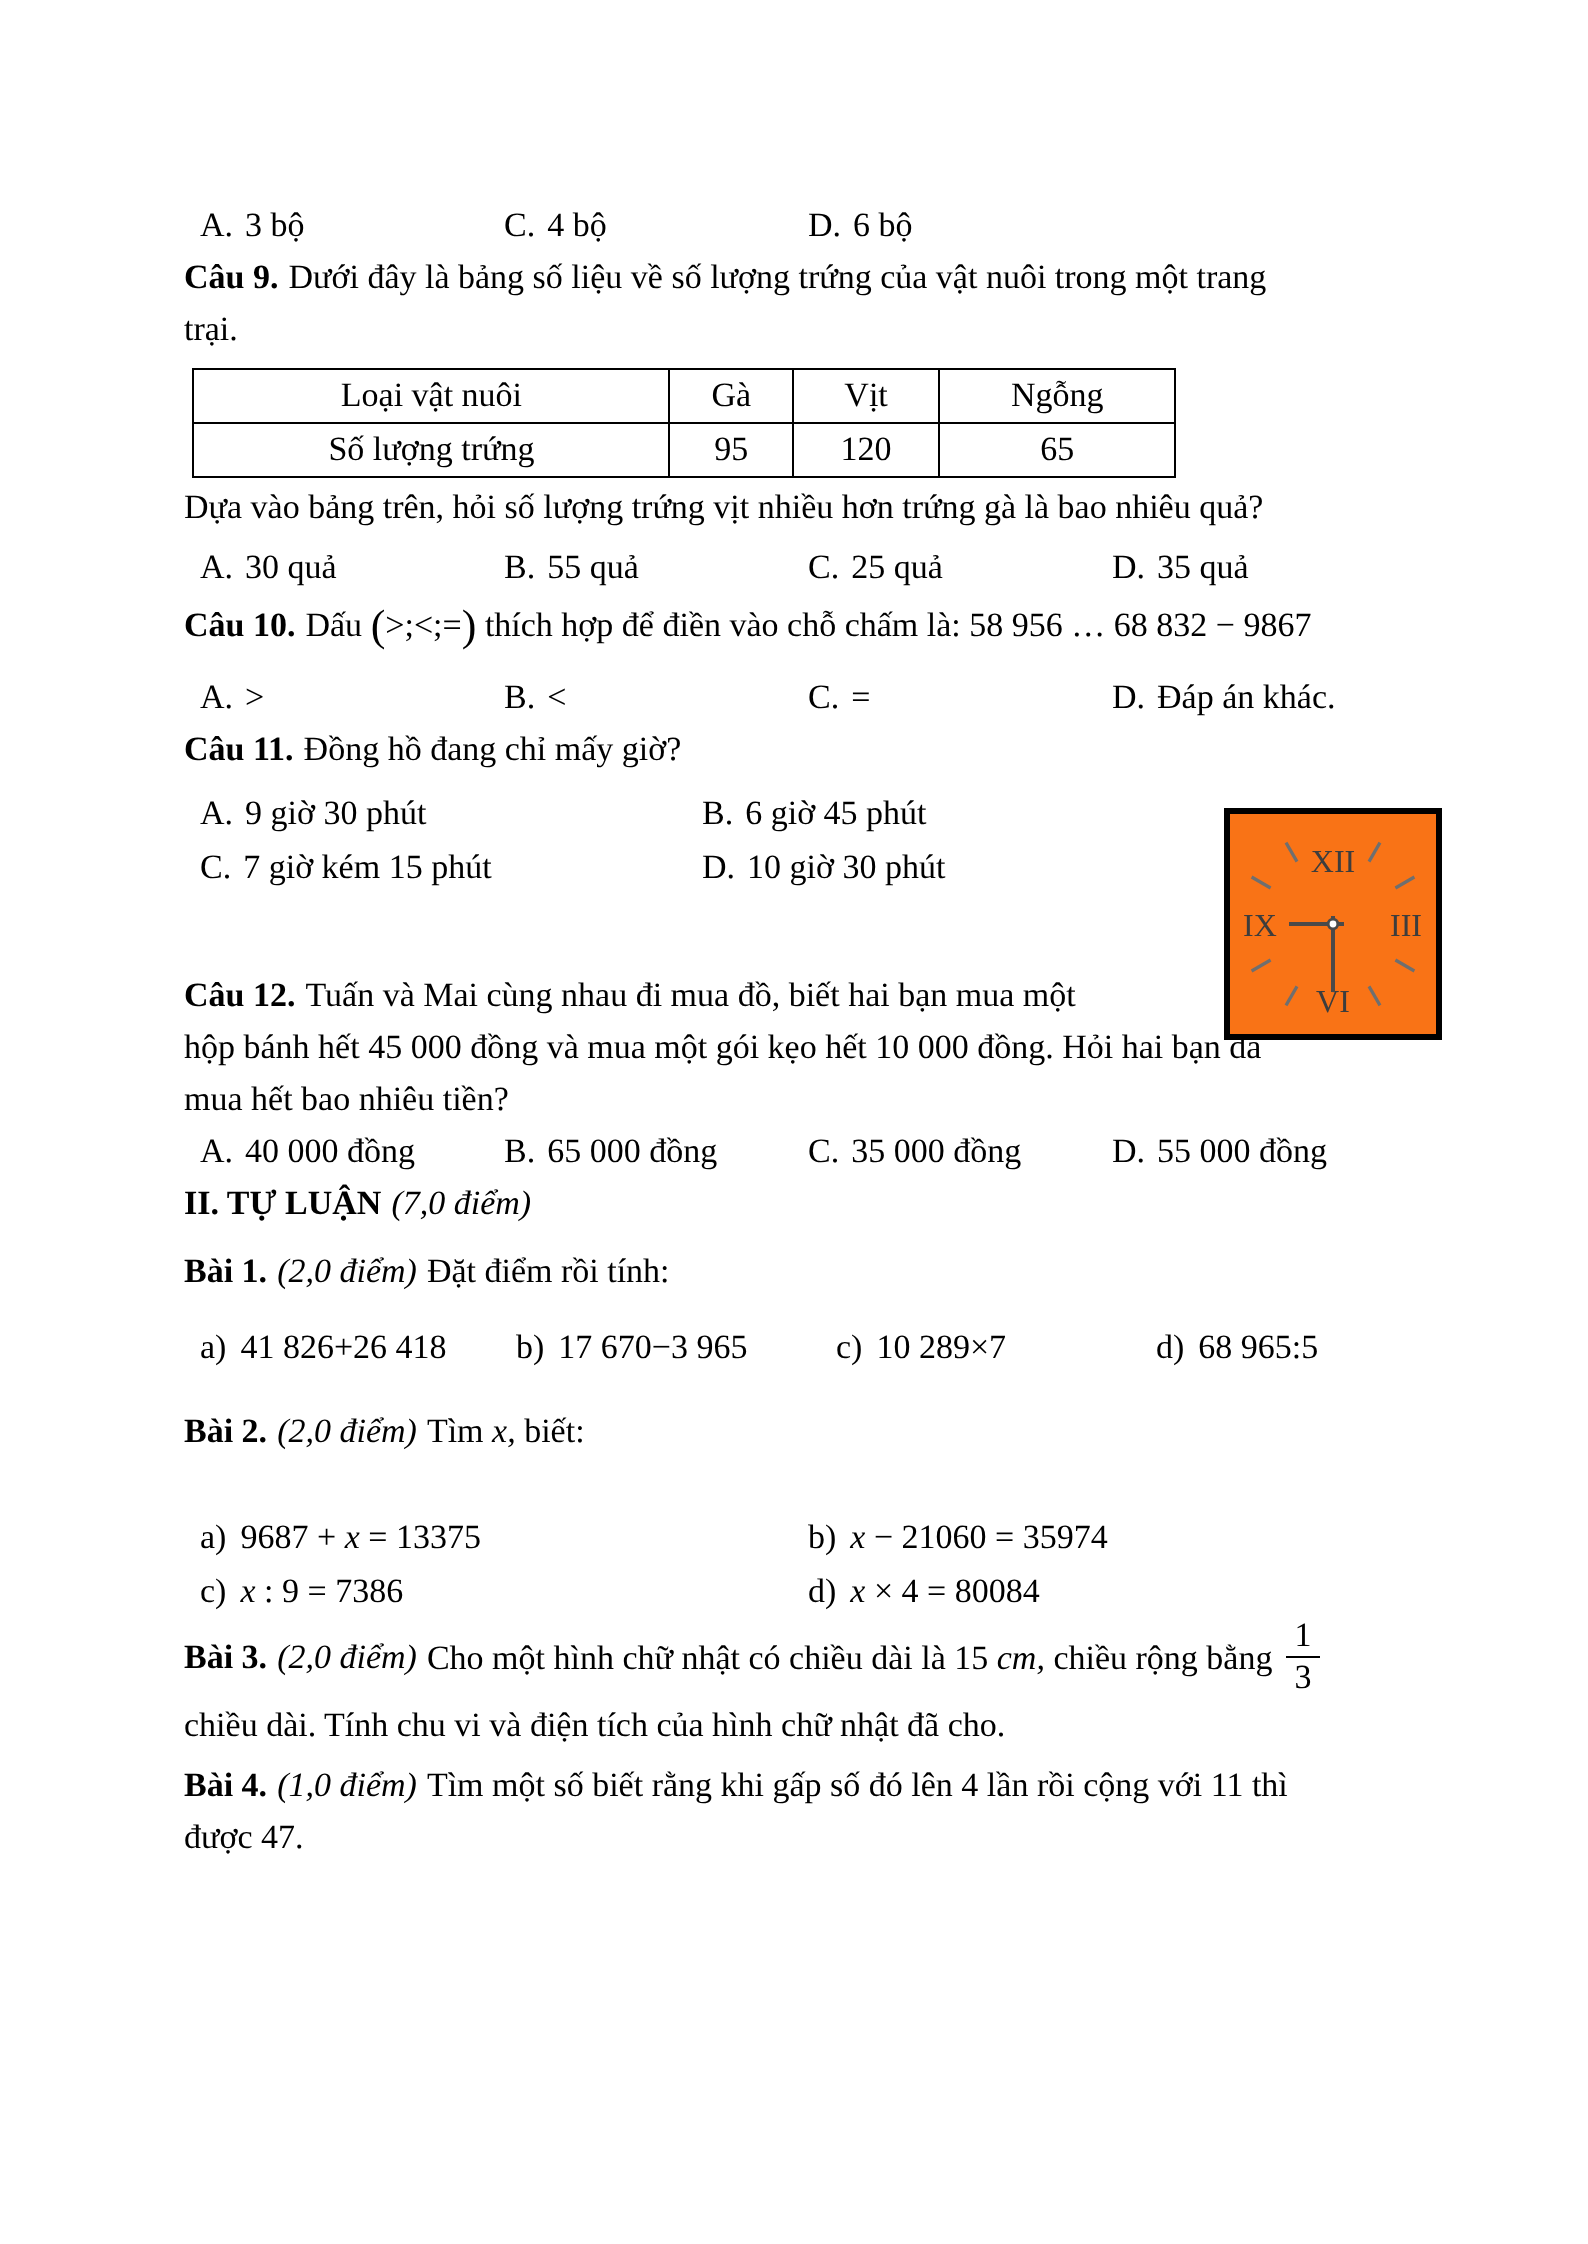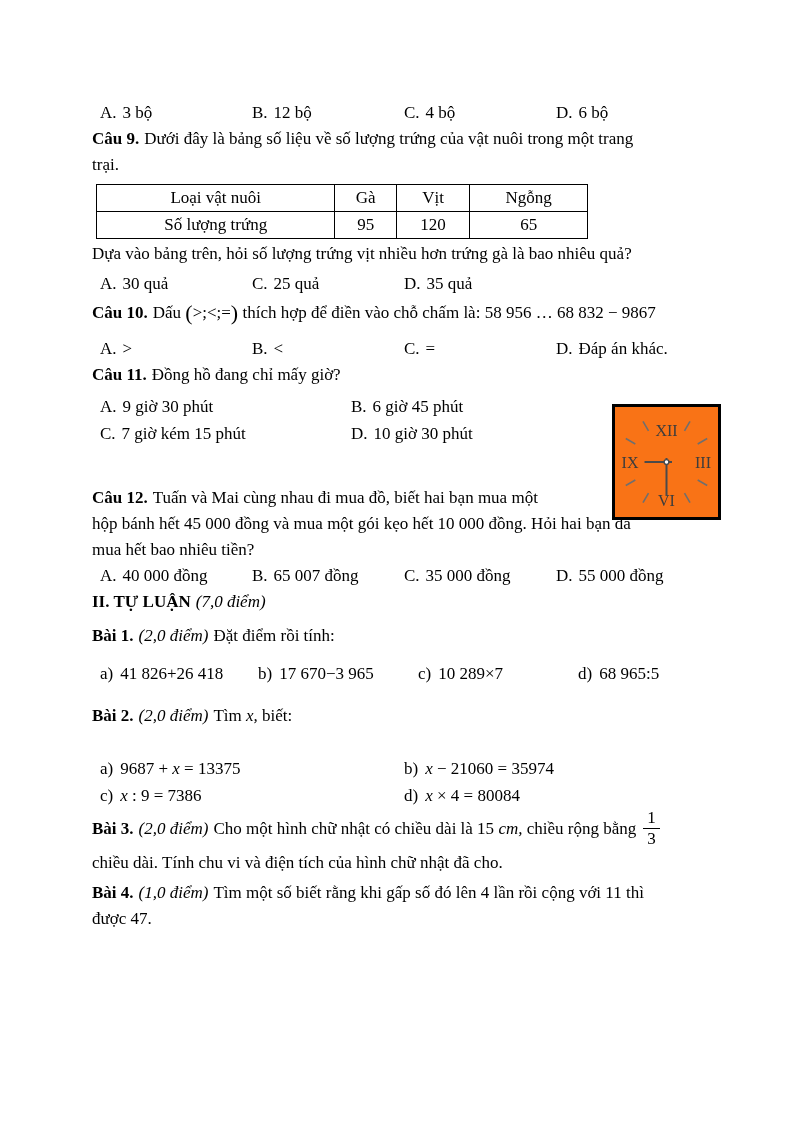--- a/index.html
+++ b/index.html
@@ -38,21 +38,20 @@
   .clock-num{font-family:"Liberation Serif",serif;font-size:16px;fill:#3d3d3d;}
 </style>
 </head>
 <body>
 
 <div class="page">
   <div class="content">
 
     <div class="opt-row">
       <span><span class="opt-label">A.</span><span>3 bộ</span></span>
-      <span><span class="opt-label">B.</span><span>12 bộ</span></span>
       <span><span class="opt-label">C.</span><span>4 bộ</span></span>
       <span><span class="opt-label">D.</span><span>6 bộ</span></span>
     </div>
 
     <p>
       <span class="q-label">Câu 9.</span><span>Dưới đây là bảng số liệu về số lượng trứng của vật nuôi trong một trang</span>
       <span class="block">trại.</span>
     </p>
 
     <table class="data">
@@ -69,20 +68,21 @@
           <td>120</td>
           <td>65</td>
         </tr>
       </tbody>
     </table>
 
     <p class="para-after-table">Dựa vào bảng trên, hỏi số lượng trứng vịt nhiều hơn trứng gà là bao nhiêu quả?</p>
 
     <div class="opt-row">
       <span><span class="opt-label">A.</span><span>30 quả</span></span>
+      <span><span class="opt-label">B.</span><span>55 quả</span></span>
       <span><span class="opt-label">C.</span><span>25 quả</span></span>
       <span><span class="opt-label">D.</span><span>35 quả</span></span>
     </div>
 
     <p class="q10">
       <span class="q-label">Câu 10.</span><span>Dấu</span>
       <span class="paren">(</span><span>&gt;;&lt;;=</span><span class="paren">)</span>
       <span>thích hợp để điền vào chỗ chấm là: 58 956 … 68 832 − 9867</span>
     </p>
 
@@ -105,21 +105,21 @@
     </div>
 
     <p class="q12">
       <span class="q-label">Câu 12.</span><span>Tuấn và Mai cùng nhau đi mua đồ, biết hai bạn mua một</span>
       <span class="block">hộp bánh hết 45 000 đồng và mua một gói kẹo hết 10 000 đồng. Hỏi hai bạn đã</span>
       <span class="block">mua hết bao nhiêu tiền?</span>
     </p>
 
     <div class="opt-row q12-opts">
       <span><span class="opt-label">A.</span><span>40 000 đồng</span></span>
-      <span><span class="opt-label">B.</span><span>65 007 đồng</span></span>
+      <span><span class="opt-label">B.</span><span>65 000 đồng</span></span>
       <span><span class="opt-label">C.</span><span>35 000 đồng</span></span>
       <span><span class="opt-label">D.</span><span>55 000 đồng</span></span>
     </div>
 
     <p class="sec2">
       <span class="q-label">II. TỰ LUẬN</span><span class="pts">(7,0 điểm)</span>
     </p>
 
     <p class="bai1-head">
       <span class="q-label">Bài 1.</span><span class="pts">(2,0 điểm)</span><span>Đặt điểm rồi tính:</span>

